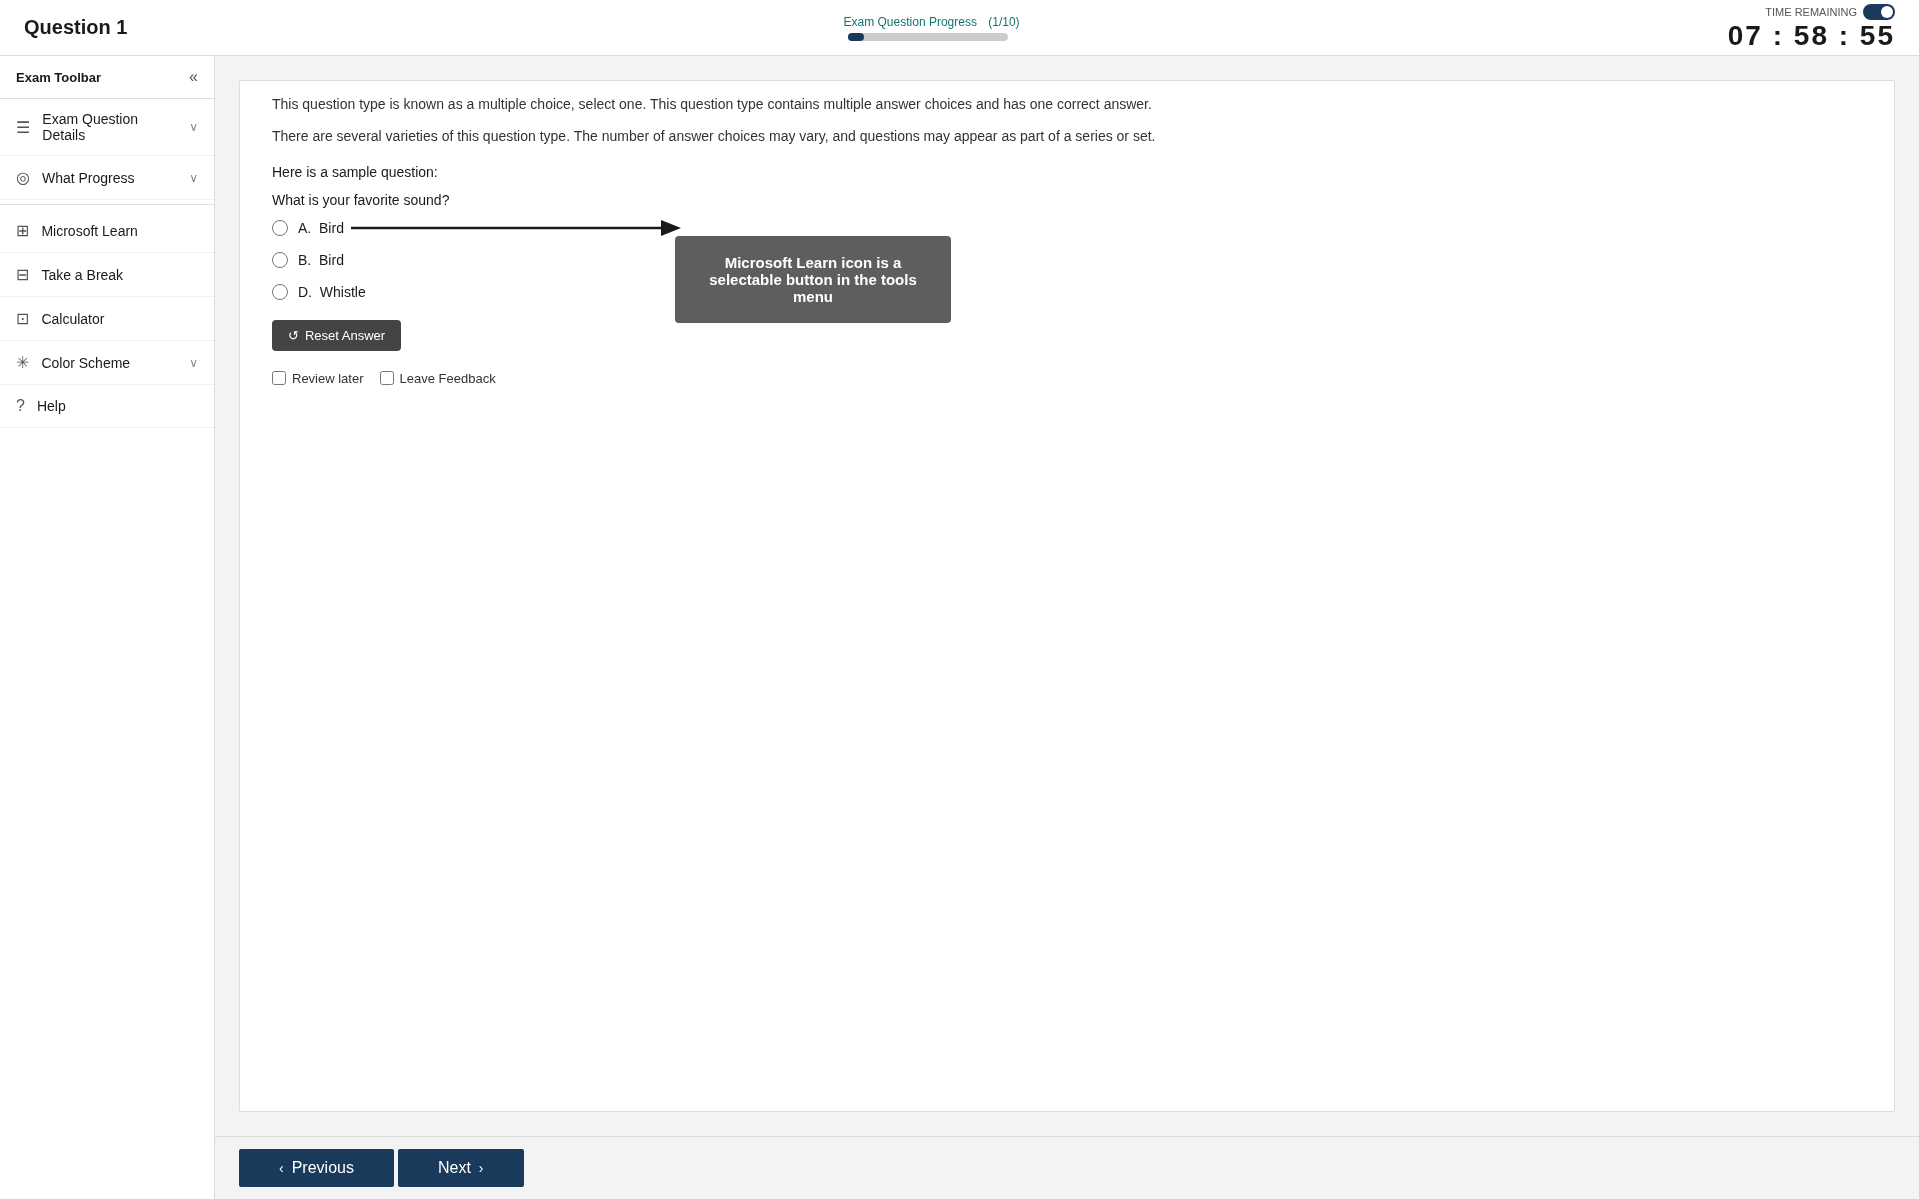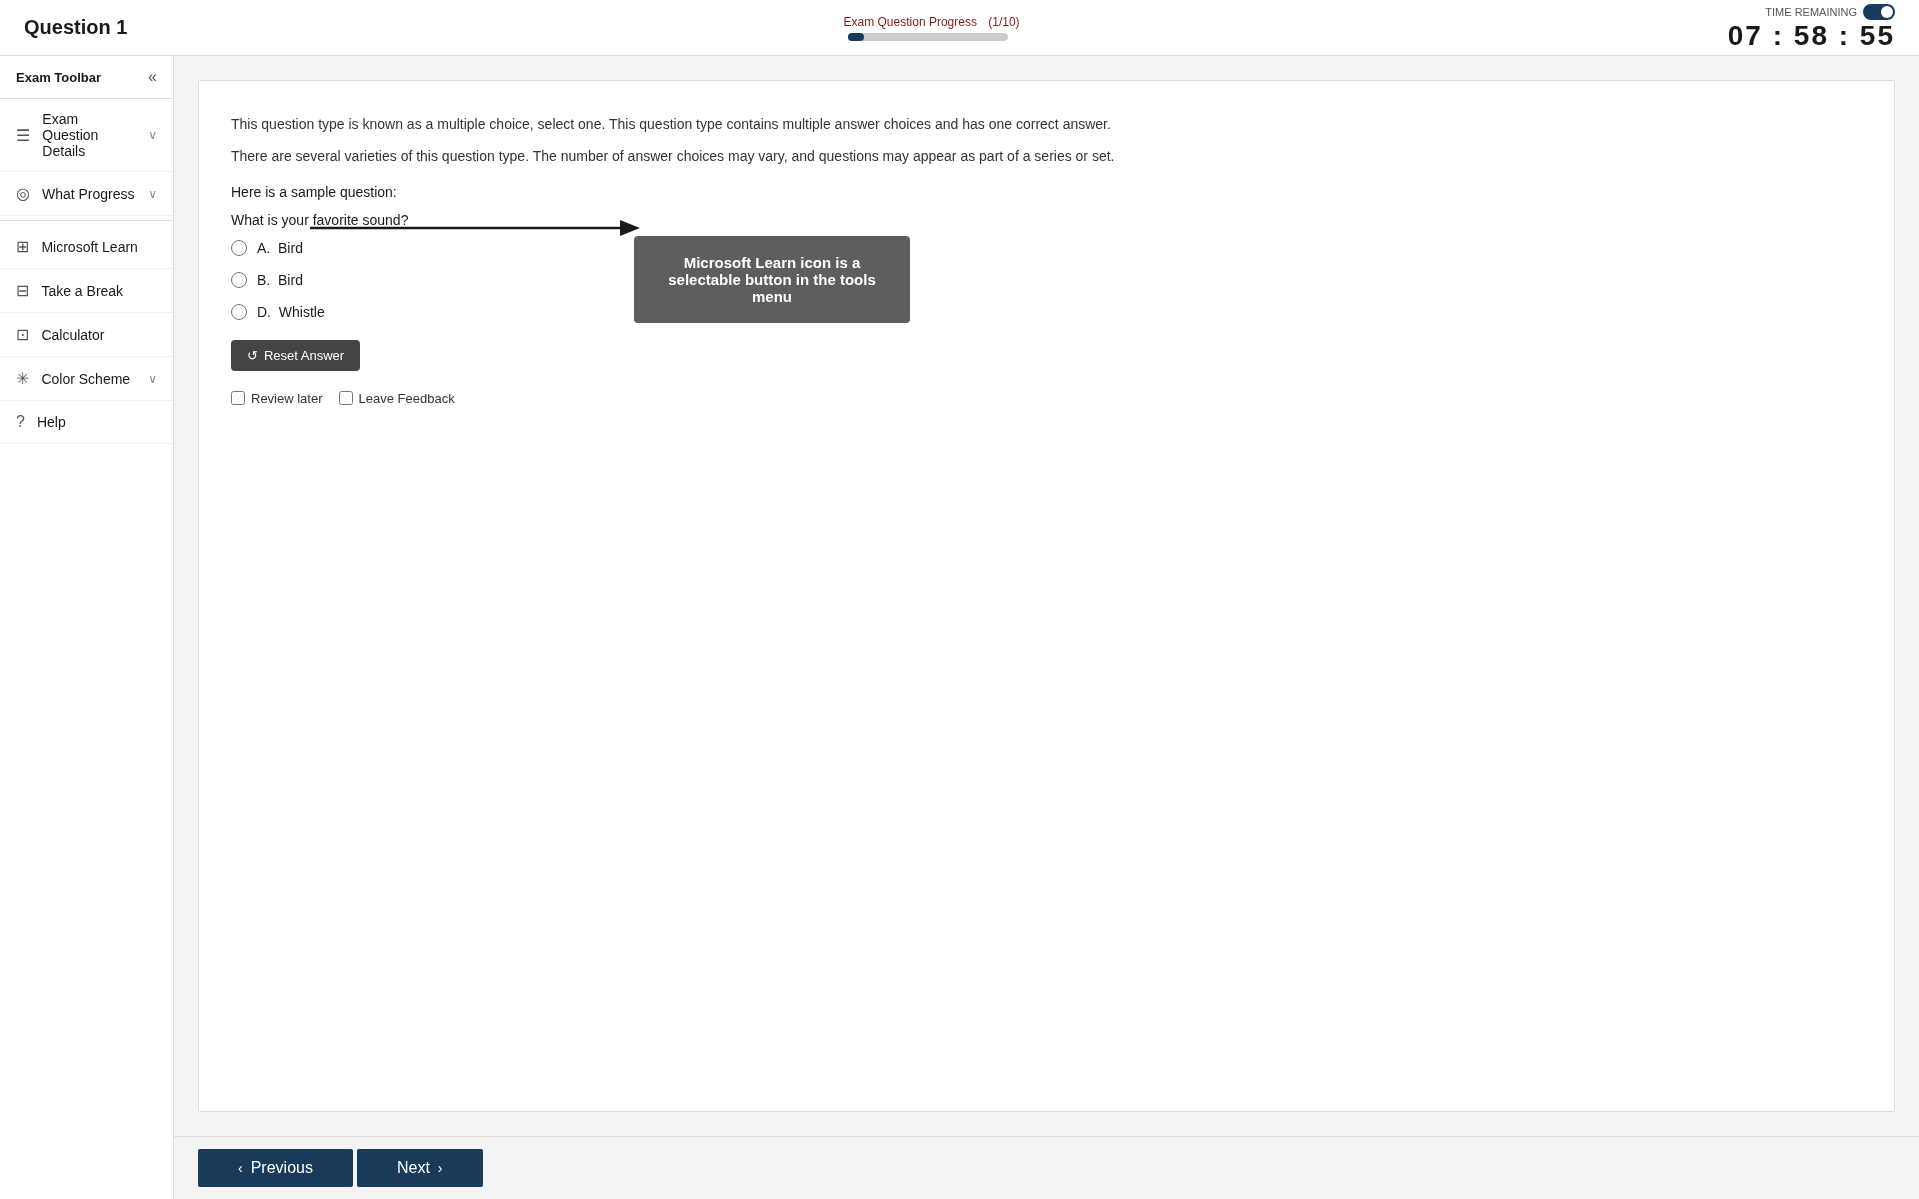--- a/index.html
+++ b/index.html
@@ -7,33 +7,33 @@
 
     .top-bar {
       display: flex; align-items: center; justify-content: space-between;
       background: #fff; border-bottom: 1px solid #ddd;
       padding: 0 24px; height: 56px; flex-shrink: 0;
     }
     .top-bar-left { display: flex; align-items: center; gap: 16px; }
     .question-title { font-size: 20px; font-weight: 600; color: #1a1a1a; }
     .top-bar-center { display: flex; flex-direction: column; align-items: center; }
     .progress-label { font-size: 12px; color: #555; margin-bottom: 4px; }
-    .progress-label span { margin-left: 8px; color: #7f1d1d; }
+    .progress-label span { margin-left: 8px; color: #0f766e; }
     .progress-track { width: 160px; height: 8px; background: #ccc; border-radius: 4px; }
     .progress-fill { height: 100%; background: #1a3a5c; border-radius: 4px; }
     .top-bar-right { display: flex; flex-direction: column; align-items: flex-end; }
     .time-label { font-size: 11px; color: #555; display: flex; align-items: center; gap: 6px; }
     .time-toggle { width: 32px; height: 16px; background: #1a3a5c; border-radius: 8px; position: relative; display: inline-block; }
     .time-toggle::after { content: ''; width: 12px; height: 12px; background: #fff; border-radius: 50%; position: absolute; top: 2px; right: 2px; }
     .time-value { font-size: 28px; font-weight: 600; color: #1a1a1a; letter-spacing: 2px; }
 
     .main-layout { display: flex; flex: 1; overflow: hidden; }
 
     .sidebar {
-      width: 174px; background: #fff; border-right: 1px solid #ddd;
+      width: 215px; background: #fff; border-right: 1px solid #ddd;
       display: flex; flex-direction: column; flex-shrink: 0;
     }
     .sidebar-header {
       display: flex; align-items: center; justify-content: space-between;
       padding: 12px 16px; border-bottom: 1px solid #ddd;
       font-size: 13px; font-weight: 600; color: #1a1a1a;
     }
     .sidebar-collapse-btn { background: none; border: none; cursor: pointer; color: #555; font-size: 16px; }
     .sidebar-item {
       display: flex; align-items: center; gap: 12px;
@@ -41,21 +41,21 @@
       font-size: 14px; color: #1a1a1a;
     }
     .sidebar-item .icon { font-size: 16px; color: #555; }
     .sidebar-item .chevron { margin-left: auto; font-size: 12px; color: #888; }
     .sidebar-divider { height: 1px; background: #e0e0e0; margin: 4px 0; }
 
     .content-area { flex: 1; padding: 24px; overflow-y: auto; background: #f3f3f3; display: flex; flex-direction: column; }
 
     .question-card {
       background: #fff; border: 1px solid #ddd; border-radius: 2px;
-      padding: 32px 32px; flex: 1;
+      padding: 12px 32px; flex: 1;
     }
     .question-description { font-size: 14px; color: #333; line-height: 1.6; margin-bottom: 10px; }
     .question-prompt { font-size: 14px; color: #1a1a1a; font-weight: 500; margin: 16px 0 12px; }
     .question-text { font-size: 14px; color: #1a1a1a; margin-bottom: 12px; }
 
     .options-list { list-style: none; margin-bottom: 20px; }
     .option-item { display: flex; align-items: center; gap: 10px; margin-bottom: 16px; font-size: 14px; color: #1a1a1a; }
     .option-item input[type="radio"] { width: 16px; height: 16px; cursor: pointer; accent-color: #1a3a5c; }
     .option-label { font-size: 14px; }
 

